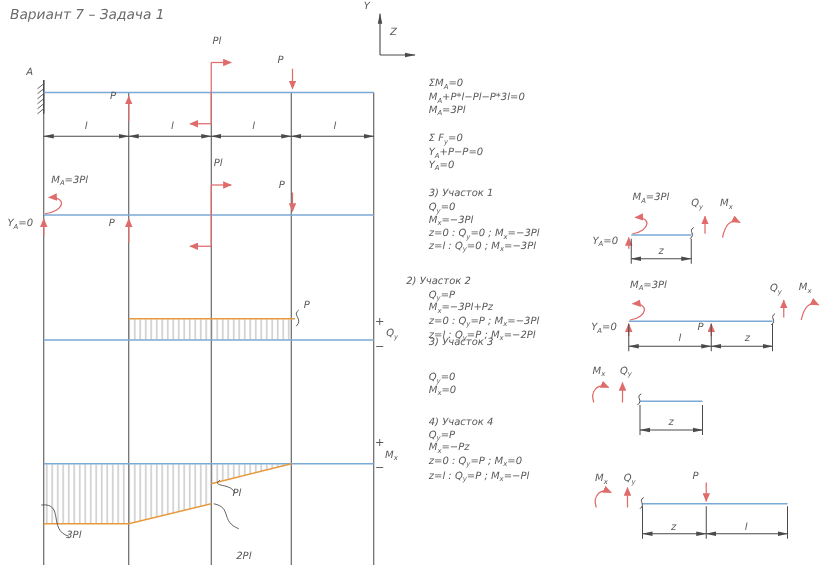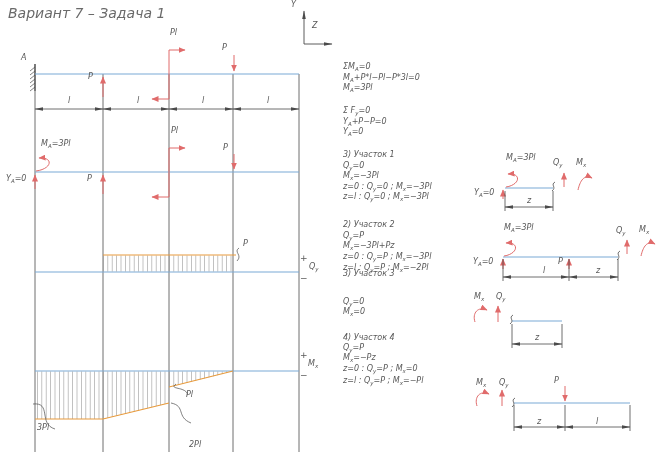--- a/index.html
+++ b/index.html
@@ -2,21 +2,21 @@
 <html><head>
 <meta charset="utf-8">
 <style>
   html,body{margin:0;padding:0;background:#fff;}
   #stage{position:relative;width:666px;height:464px;background:#ffffff;overflow:hidden;
          font-family:"DejaVu Sans",sans-serif;}
   svg{position:absolute;left:0;top:0;}
   .lbl{position:absolute;font:italic 8px "DejaVu Sans",sans-serif;color:#585858;
        white-space:nowrap;line-height:1.1;}
   .lbl sub{font-size:5.5px;vertical-align:-2px;line-height:0;}
-  .title{font-size:14px;color:#6a6a6a;}
+  .title{font-size:11px;color:#6a6a6a;}
   .ctr{text-align:center;}
   .sign{font-size:9px;}
 </style>
 </head>
 <body>
 
 <div id="stage">
 
   <svg width="666" height="464" viewBox="0 0 666 464">
     <defs>
@@ -188,42 +188,42 @@
   <div class="lbl" style="left:343px;top:107px;">Σ F<sub>y</sub>=0</div>
   <div class="lbl" style="left:343px;top:118px;">Y<sub>A</sub>+P−P=0</div>
   <div class="lbl" style="left:343px;top:128px;">Y<sub>A</sub>=0</div>
 
   <div class="lbl" style="left:343px;top:151px;">3) Участок 1</div>
   <div class="lbl" style="left:343px;top:162px;">Q<sub>y</sub>=0</div>
   <div class="lbl" style="left:343px;top:172px;">M<sub>x</sub>=−3Pl</div>
   <div class="lbl" style="left:343px;top:183px;">z=0 : Q<sub>y</sub>=0 ; M<sub>x</sub>=−3Pl</div>
   <div class="lbl" style="left:343px;top:193px;">z=l : Q<sub>y</sub>=0 ; M<sub>x</sub>=−3Pl</div>
 
-  <div class="lbl" style="left:343px;top:221px;">2) Участок 2</div>
+  <div class="lbl" style="left:325px;top:221px;">2) Участок 2</div>
   <div class="lbl" style="left:343px;top:232px;">Q<sub>y</sub>=P</div>
   <div class="lbl" style="left:343px;top:242px;">M<sub>x</sub>=−3Pl+Pz</div>
   <div class="lbl" style="left:343px;top:253px;">z=0 : Q<sub>y</sub>=P ; M<sub>x</sub>=−3Pl</div>
   <div class="lbl" style="left:343px;top:264px;">z=l : Q<sub>y</sub>=P ; M<sub>x</sub>=−2Pl</div>
 
   <div class="lbl" style="left:343px;top:270px;">3) Участок 3</div>
   <div class="lbl" style="left:343px;top:298px;">Q<sub>y</sub>=0</div>
   <div class="lbl" style="left:343px;top:308px;">M<sub>x</sub>=0</div>
 
   <div class="lbl" style="left:343px;top:334px;">4) Участок 4</div>
   <div class="lbl" style="left:343px;top:344px;">Q<sub>y</sub>=P</div>
   <div class="lbl" style="left:343px;top:354px;">M<sub>x</sub>=−Pz</div>
   <div class="lbl" style="left:343px;top:365px;">z=0 : Q<sub>y</sub>=P ; M<sub>x</sub>=0</div>
   <div class="lbl" style="left:343px;top:377px;">z=l : Q<sub>y</sub>=P ; M<sub>x</sub>=−Pl</div>
 
   <div class="lbl" style="left:243px;top:240px;">P</div>
   <div class="lbl sign" style="left:300px;top:254px;">+</div>
   <div class="lbl sign" style="left:300px;top:274px;">−</div>
   <div class="lbl" style="left:309px;top:263px;">Q<sub>y</sub></div>
 
-  <div class="lbl" style="left:37px;top:424px;">3Pl</div>
+  <div class="lbl" style="left:53px;top:424px;">3Pl</div>
   <div class="lbl" style="left:186px;top:391px;">Pl</div>
   <div class="lbl" style="left:189px;top:441px;">2Pl</div>
   <div class="lbl sign" style="left:300px;top:351px;">+</div>
   <div class="lbl sign" style="left:300px;top:371px;">−</div>
   <div class="lbl" style="left:308px;top:360px;">M<sub>x</sub></div>
 
   <div class="lbl" style="left:506px;top:154px;">M<sub>A</sub>=3Pl</div>
   <div class="lbl" style="left:553px;top:159px;">Q<sub>y</sub></div>
   <div class="lbl" style="left:576px;top:159px;">M<sub>x</sub></div>
   <div class="lbl" style="left:474px;top:189px;">Y<sub>A</sub>=0</div>

